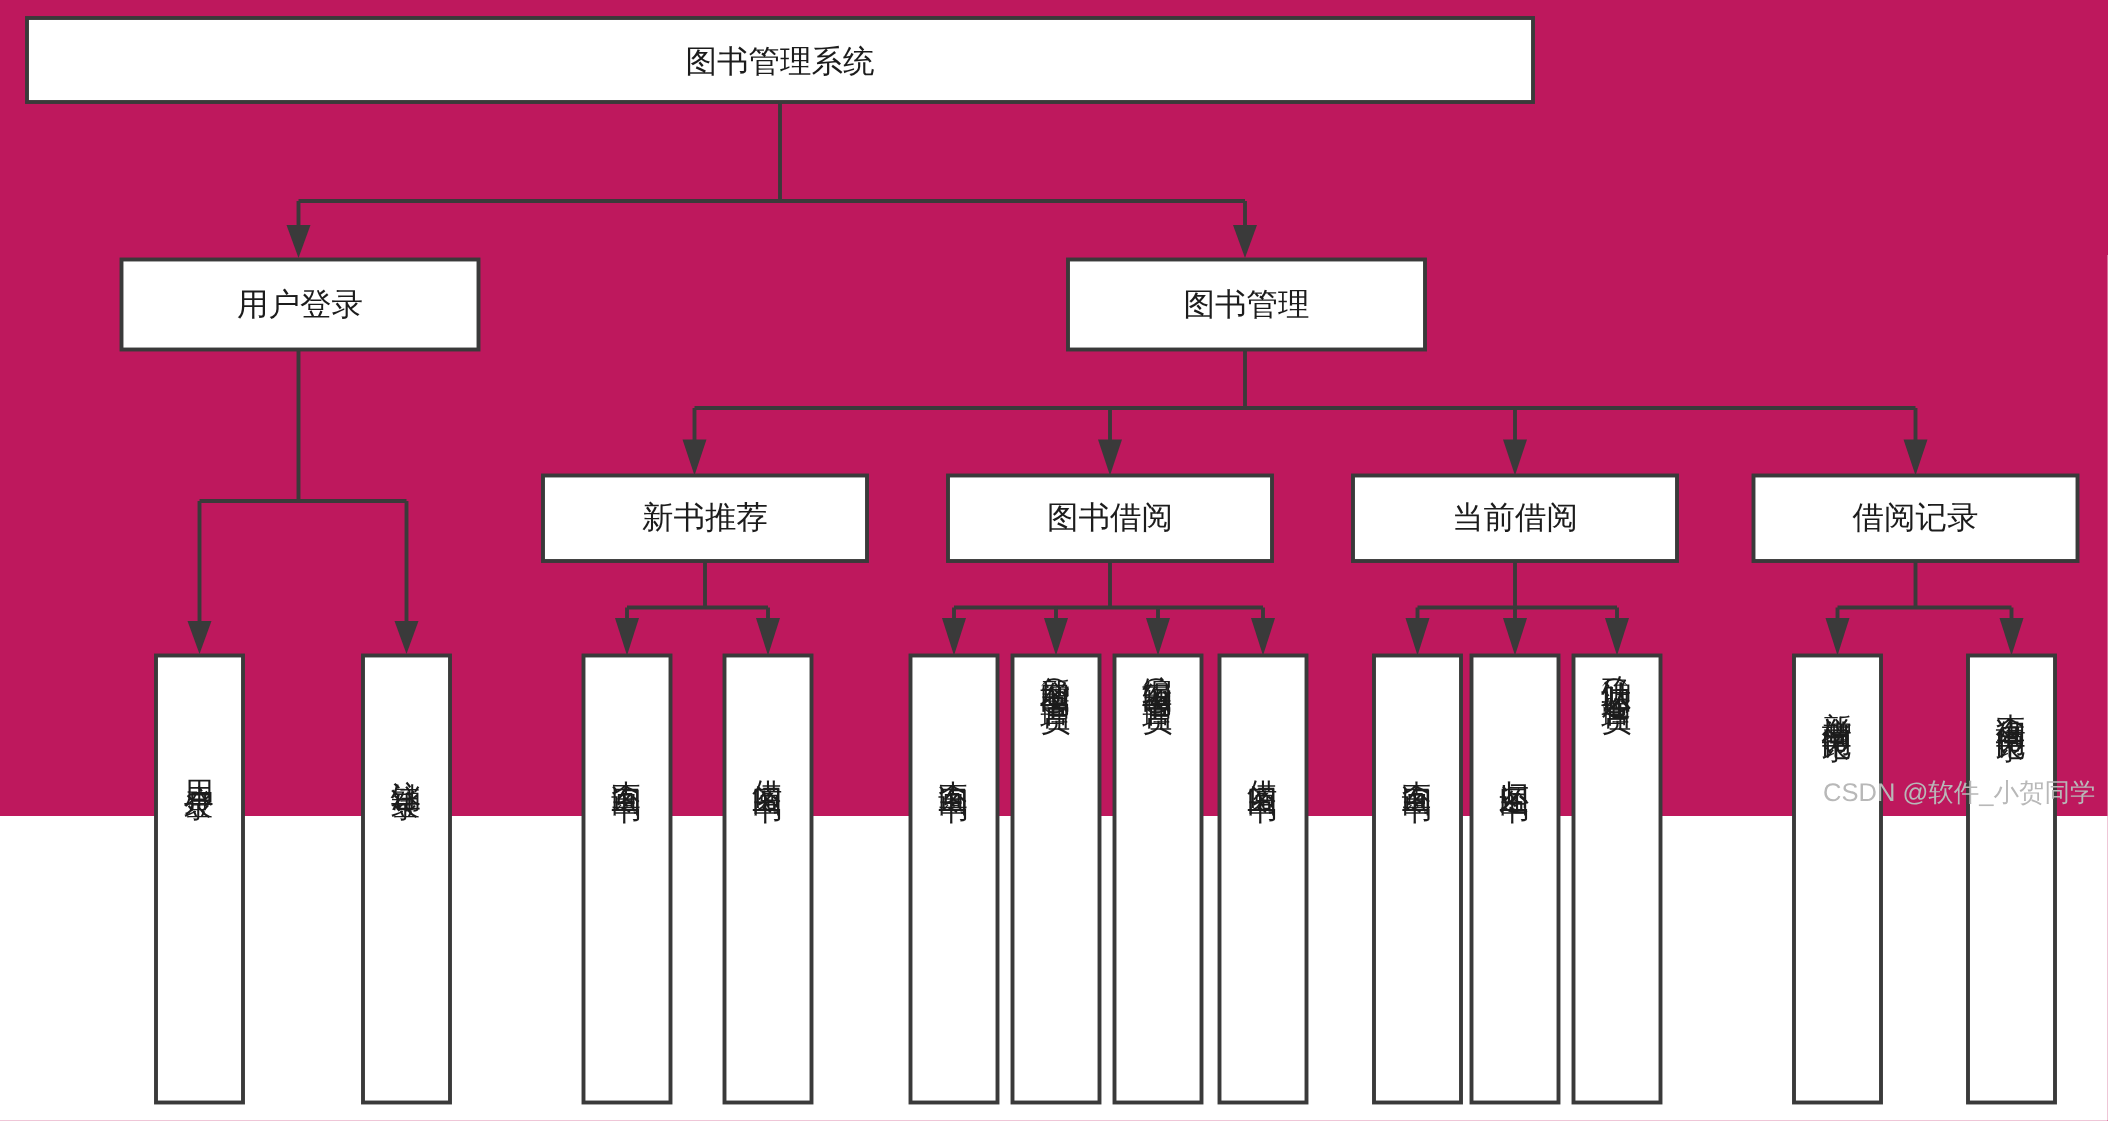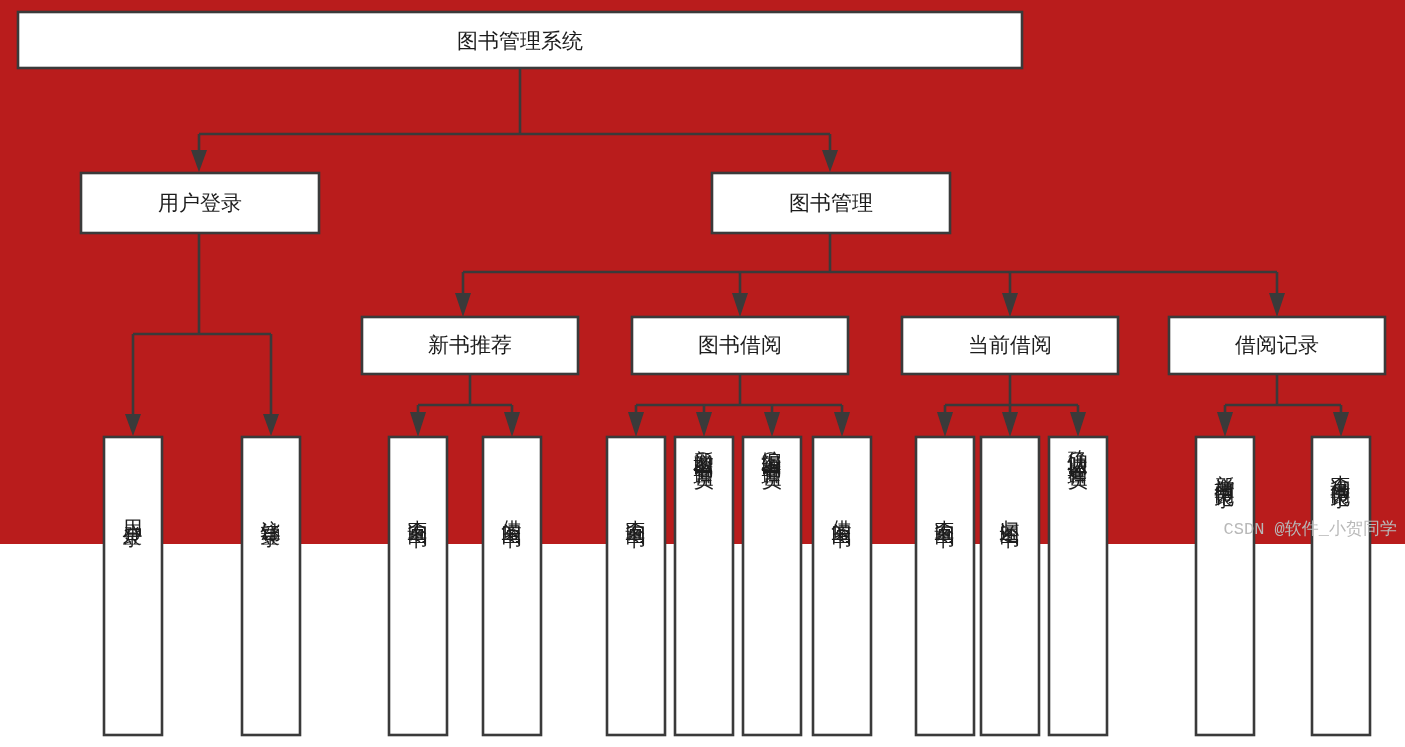--- a/index.html
+++ b/index.html
@@ -12,21 +12,21 @@
     width: 1405px;
     height: 747px;
     font-family: "DejaVu Sans", "Liberation Sans", sans-serif;
     overflow: hidden;
     position: relative;
   }
   #diagram-root {
     position: relative;
     width: 1405px;
     height: 544px;
-    background: #b91c1c;
+    background: #be185d;
   }
   svg#diagram-svg {
     position: absolute;
     left: 0;
     top: 0;
     width: 1405px;
     height: 747px;
     display: block;
   }
   .node-box {
@@ -57,21 +57,21 @@
     fill: #1c1c1c;
     text-anchor: middle;
     writing-mode: vertical-rl;
     glyph-orientation-vertical: 0;
     letter-spacing: 3px;
   }
   .watermark-text {
     position: absolute;
     right: 8px;
     bottom: 4px;
-    font-family: Liberation Mono, monospace;
+    font-family: Liberation Sans, sans-serif;
     font-size: 17px;
     color: #b8b8b8;
     white-space: nowrap;
     user-select: none;
     pointer-events: none;
   }
 </style>
 </head>
 <body>
 

